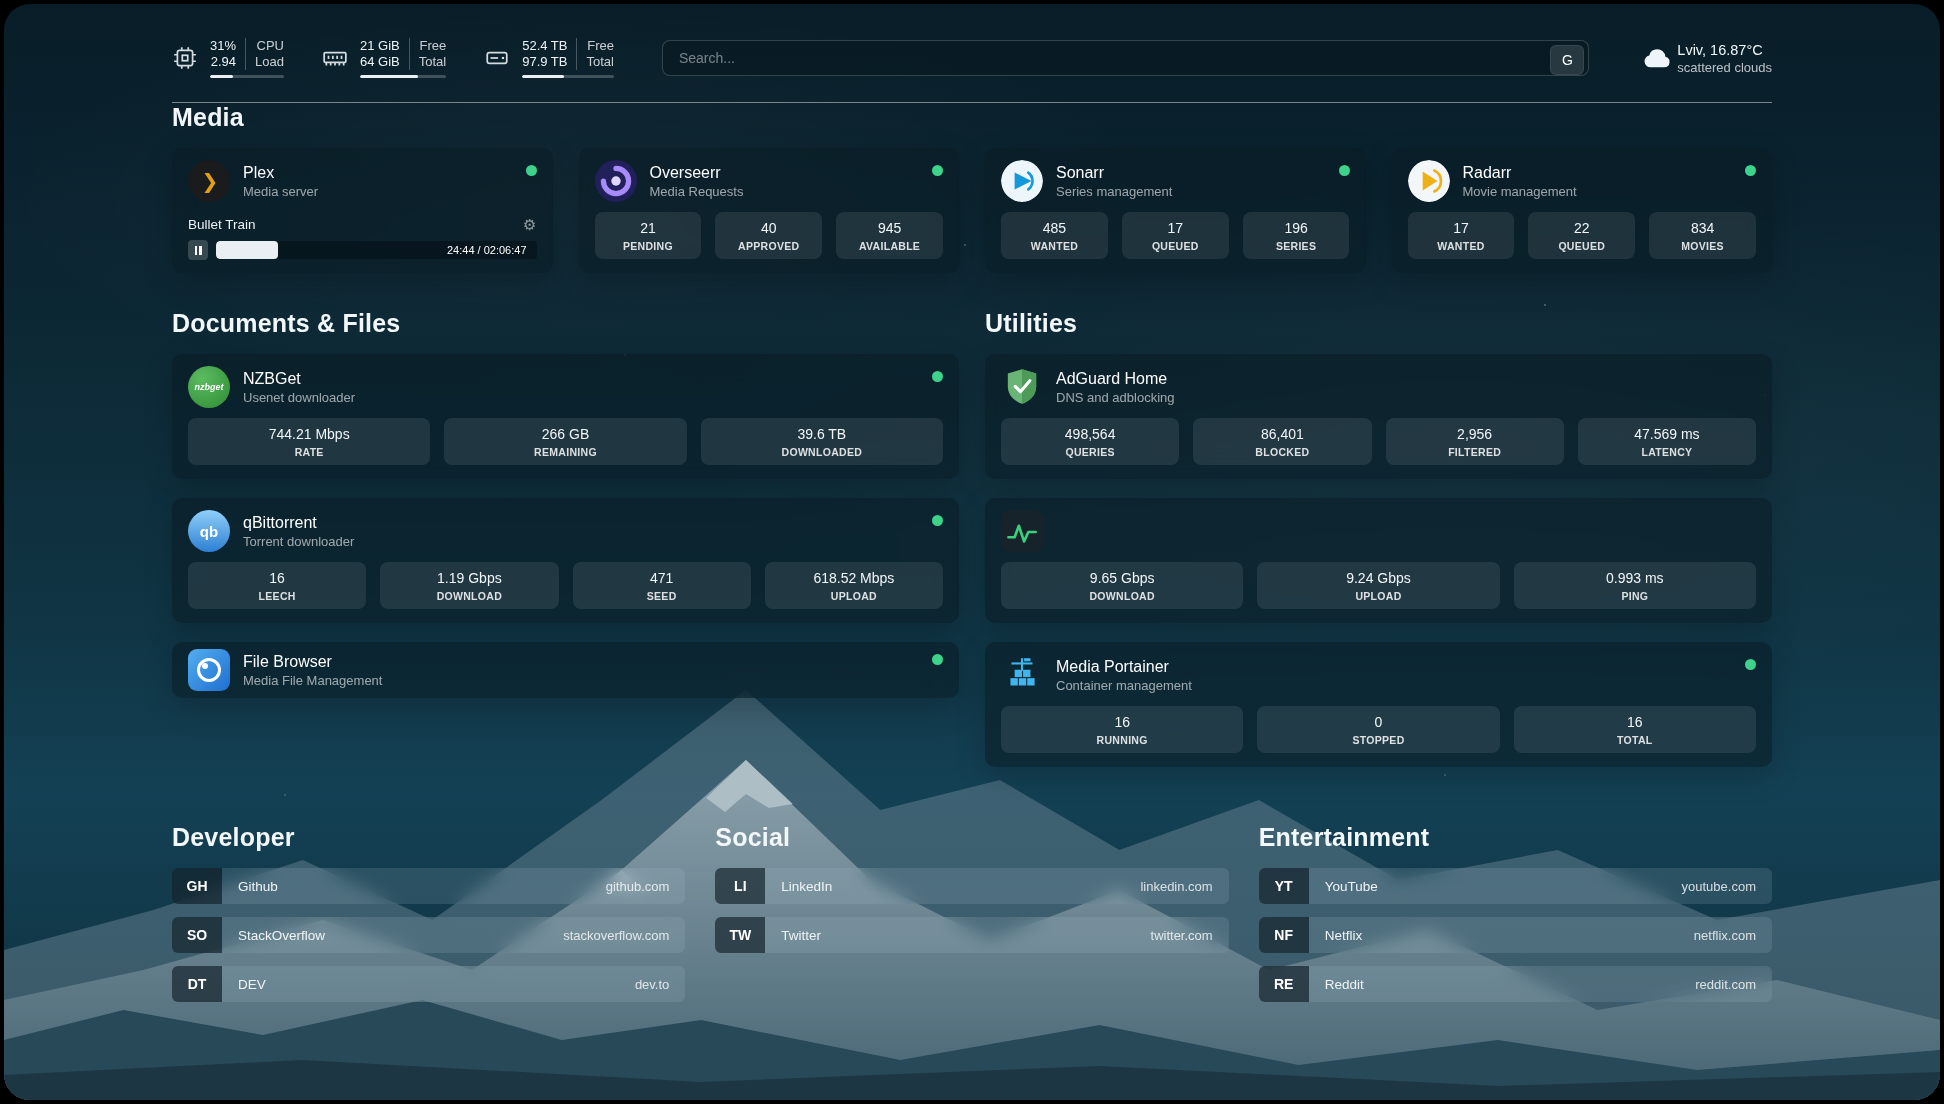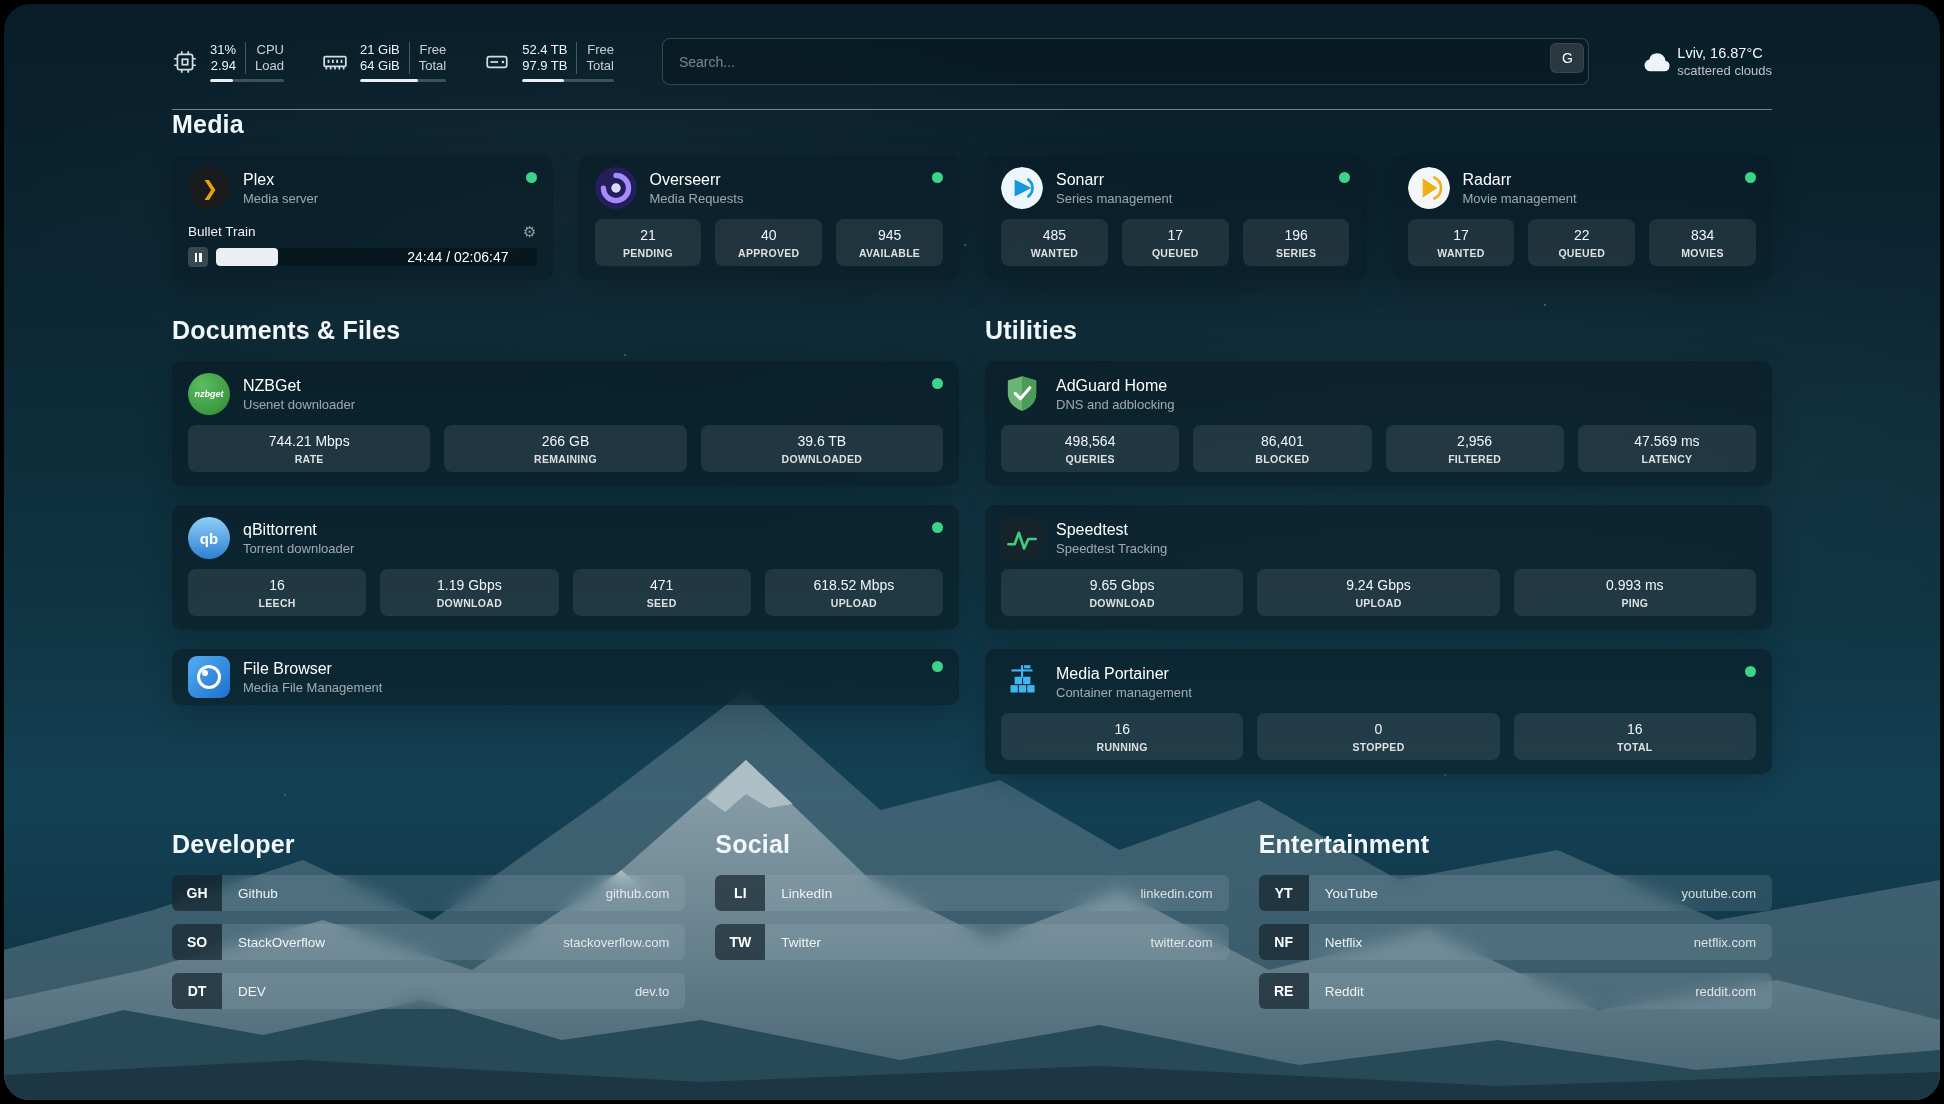--- a/index.html
+++ b/index.html
@@ -36,21 +36,21 @@
   .resources{display:flex;gap:38px;align-items:center;text-align:right;}
   .res{display:flex;align-items:center;gap:12px;}
   .res svg{opacity:.92;}
   .grp{display:flex;flex-direction:column;}
   .rows{display:flex;align-items:center;}
   .colv{display:flex;flex-direction:column;font-size:13px;line-height:16px;color:#eef4f6;}
   .coll{display:flex;flex-direction:column;font-size:13px;line-height:16px;color:rgba(255,255,255,.78);
         border-left:1px solid rgba(255,255,255,.25);padding-left:9px;margin-left:9px;}
   .bar{height:3px;border-radius:2px;background:rgba(255,255,255,.22);margin-top:5px;overflow:hidden;}
   .bar .fill{height:100%;background:#e9eff2;border-radius:2px;}
-  .search{flex:1;margin:0 48px;position:relative;height:47px;}
+  .search{flex:1;margin:0 48px;position:relative;height:36px;}
   .search input{width:100%;height:100%;box-sizing:border-box;background:rgba(9,26,35,.72);
     border:1px solid rgba(255,255,255,.18);border-radius:8px;color:#e9eff2;font-size:14px;
     padding:0 54px 0 16px;outline:none;font-family:inherit;}
   .search input::placeholder{color:rgba(255,255,255,.45);}
   .sbtn{position:absolute;right:5px;top:5px;width:34px;height:30px;border:1px solid rgba(255,255,255,.08);
     background:rgba(255,255,255,.13);border-radius:6px;color:#fff;font-size:14px;cursor:pointer;
     display:flex;align-items:center;justify-content:center;font-family:inherit;}
   .weather{display:flex;align-items:center;}
   .wloc{font-size:14.5px;color:#f2f7f9;}
   .wcond{font-size:13px;color:rgba(255,255,255,.72);margin-top:2px;}
@@ -84,21 +84,21 @@
   .plex-body{padding:0 16px 13px;margin-top:auto;}
   .np-row{display:flex;align-items:center;justify-content:space-between;gap:12px;}
   .np-title{font-size:13.5px;color:#eef3f5;}
   .gear{color:rgba(255,255,255,.55);font-size:15px;line-height:15px;cursor:pointer;}
   .pl-row{display:flex;align-items:center;gap:8px;margin-top:8px;}
   .pause{width:20px;height:20px;background:rgba(255,255,255,.18);border-radius:4px;display:flex;
     align-items:center;justify-content:center;gap:2px;cursor:pointer;flex:none;}
   .pause i{display:block;width:2.5px;height:9px;background:#fff;}
   .track{flex:1;height:18px;background:rgba(4,14,20,.55);border-radius:4px;position:relative;overflow:hidden;}
   .track .fill{position:absolute;left:0;top:0;bottom:0;background:#e9eff2;border-radius:4px;}
-  .time{position:absolute;right:28px;top:50%;transform:translateY(-50%);font-size:14px;color:#fff;}
+  .time{position:absolute;right:10px;top:50%;transform:translateY(-50%);font-size:11px;color:#fff;}
 
   
   .ic-plex{background:#1a1b1d;}
   .ic-plex span{color:#e5a00d;font-size:20px;font-weight:700;transform:translateX(1px);}
   .ic-nzb{background:radial-gradient(circle at 35% 30%,#5cbc60,#2e8a33);}
   .ic-nzb span{color:#fff;font-size:9px;font-weight:700;font-style:italic;}
   .ic-qb{background:linear-gradient(180deg,#8fd0f8,#2e7fd4);}
   .ic-qb span{color:#fff;font-size:15px;font-weight:700;}
   .ic-fb{background:linear-gradient(135deg,#53aef0,#1f6fd0);position:relative;}
   .fb-ring{width:18px;height:18px;border:3px solid #fff;border-radius:50%;position:relative;}
@@ -477,24 +477,20 @@
             </div>
           </div>
 
           <div class="card">
             <div class="card-head">
               <div class="svc-icon sq ic-st">
                 <svg viewBox="0 0 40 40" width="42" height="42">
                     <polyline points="7,26 13,26 17,15 22,30 26,21 33,21" fill="none" stroke="#3ad17c" stroke-width="2.5" stroke-linecap="round" stroke-linejoin="round"></polyline>
                   </svg>
               </div>
-              <div class="titles">
-                <div class="svc-name">Speedtest</div>
-                <div class="svc-desc">Speedtest Tracking</div>
-              </div>
             </div>
             <div class="stats">
               <div class="stat">
                   <div class="v">9.65 Gbps</div>
                   <div class="l">DOWNLOAD</div>
                 </div>
               <div class="stat">
                   <div class="v">9.24 Gbps</div>
                   <div class="l">UPLOAD</div>
                 </div>

